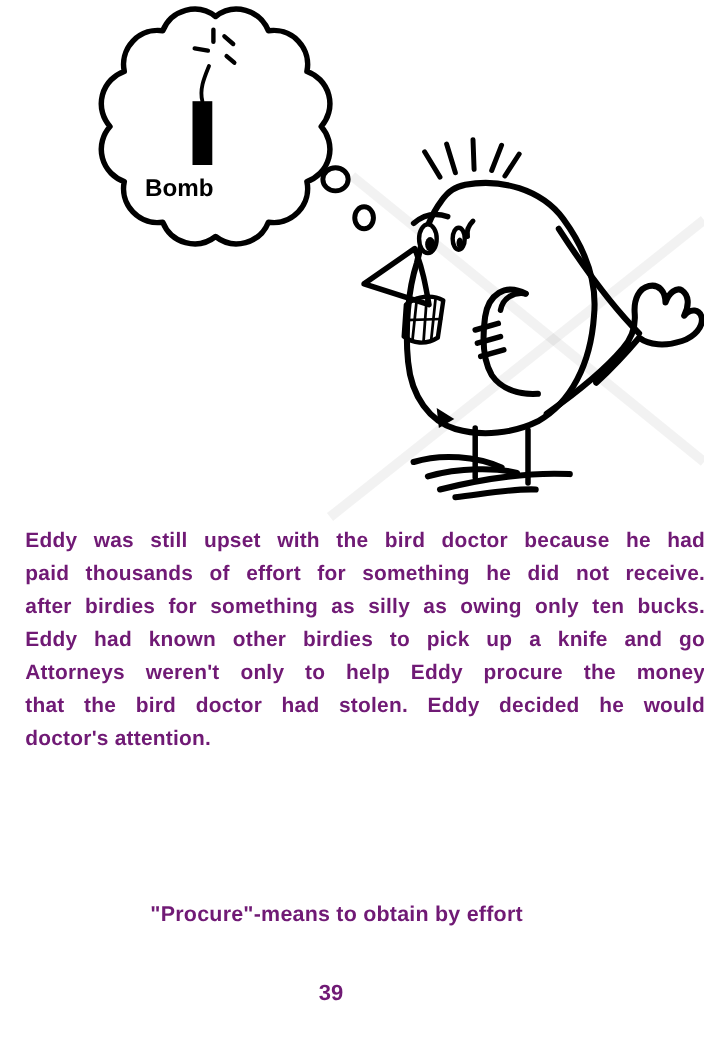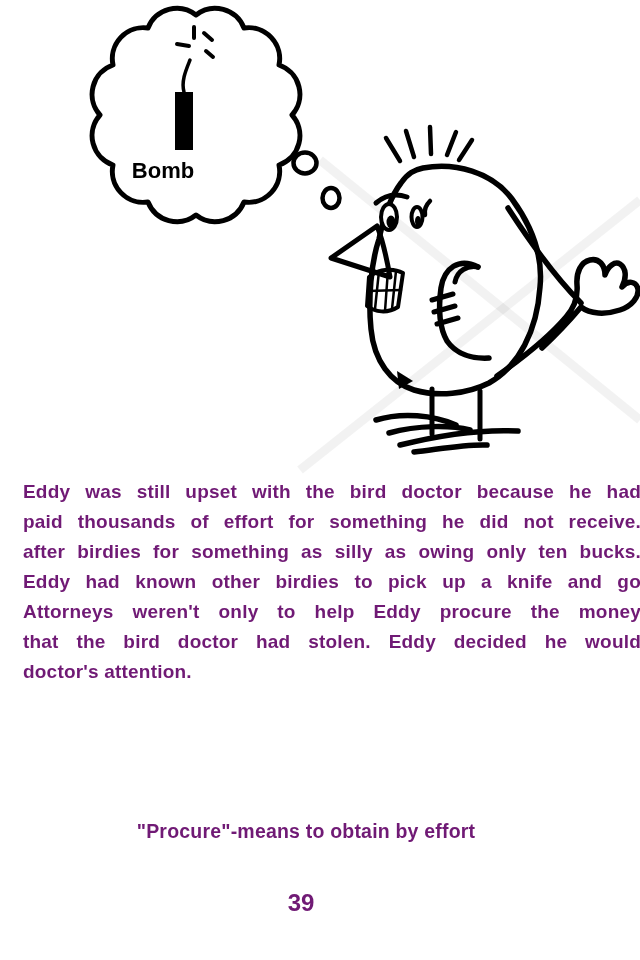--- a/index.html
+++ b/index.html
@@ -14,21 +14,21 @@
     font-size:19px;line-height:30px;font-weight:700;letter-spacing:0.2px;margin-left:11px;
   }
   .ln{text-align:justify;text-align-last:justify;}
   .ln.last{text-align-last:left;}
   .vocab{
     position:absolute;left:0;top:816px;width:612px;text-align:center;
     font-size:19.5px;line-height:30px;font-weight:700;letter-spacing:0.2px;
   }
   .pageno{
     position:absolute;left:0;top:888px;width:602px;text-align:center;
-    font-size:24px;line-height:30px;font-weight:700;
+    font-size:20px;line-height:30px;font-weight:700;
   }
   .stroke{fill:none;stroke:#000;stroke-linecap:round;stroke-linejoin:round;}
   .wm{stroke:rgba(0,0,0,0.05);stroke-width:9;fill:none;}
   .bomb-text{font-family:"Liberation Sans",sans-serif;font-weight:700;font-size:22px;fill:#000;}
 </style>
 </head>
 <body>
 
 <div class="page">
 

